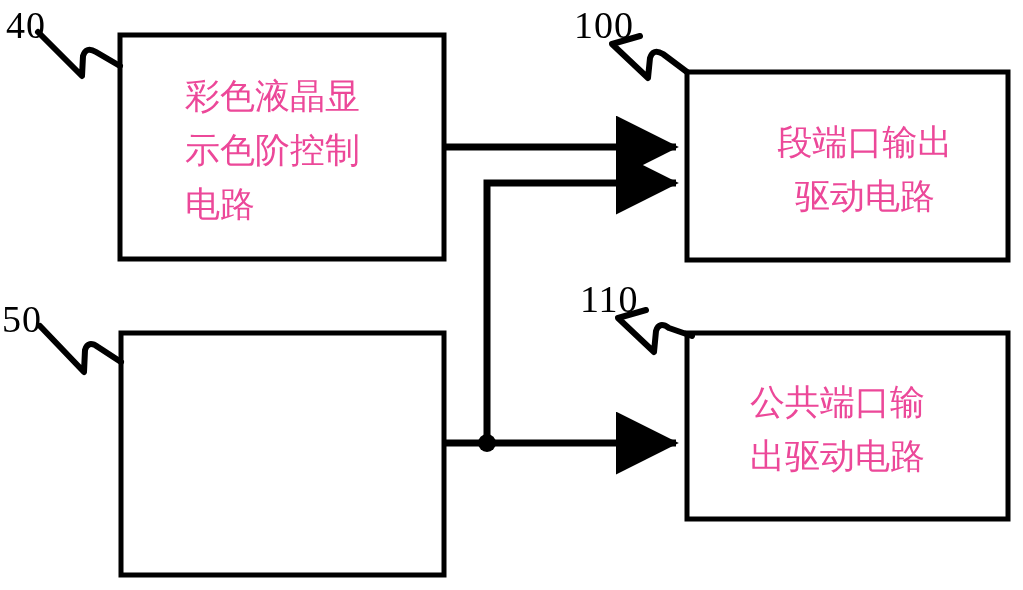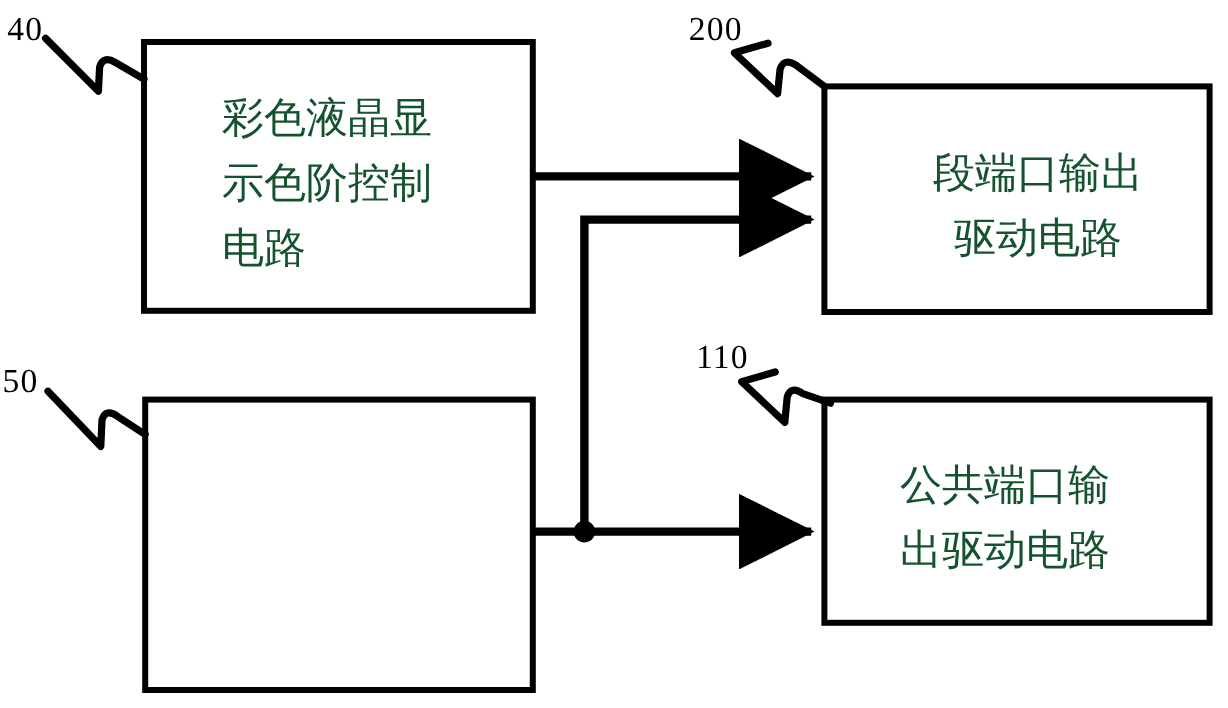--- a/index.html
+++ b/index.html
@@ -20,34 +20,34 @@
   }
   #diagram-svg {
     position: absolute;
     left: 0;
     top: 0;
     width: 1023px;
     height: 590px;
   }
   .blk-text {
     position: absolute;
-    color: #14532d;
-    font-family: Liberation Sans, sans-serif;
+    color: #ec4899;
+    font-family: Liberation Mono, monospace;
     font-size: 35px;
     line-height: 54px;
     letter-spacing: 0px;
     white-space: pre-line;
     text-align: left;
     pointer-events: none;
   }
   .ref-num {
     position: absolute;
     color: #000000;
     font-family: "Liberation Serif", "DejaVu Serif", serif;
-    font-size: 28px;
+    font-size: 38px;
     line-height: 42px;
     letter-spacing: 1px;
   }
 </style>
 </head>
 <body>
 
 <div id="canvas">
 
   <svg id="diagram-svg" viewBox="0 0 1023 590">
@@ -90,17 +90,17 @@
   <div class="blk-text" style="left:750px; top:118px; width:230px;text-align:center;">段端口输出
 驱动电路</div>
 
   <div class="blk-text" style="left:750px; top:378px; width:230px;">公共端口输
 出驱动电路</div>
 
   <div class="ref-num" style="left:6px; top:4px;">40</div>
 
   <div class="ref-num" style="left:2px; top:298px;">50</div>
 
-  <div class="ref-num" style="left:574px; top:4px;">200</div>
+  <div class="ref-num" style="left:574px; top:4px;">100</div>
 
   <div class="ref-num" style="left:580px; top:278px;font-family:Liberation Serif, serif;">110</div>
 
 </div>
 
 </body></html>

